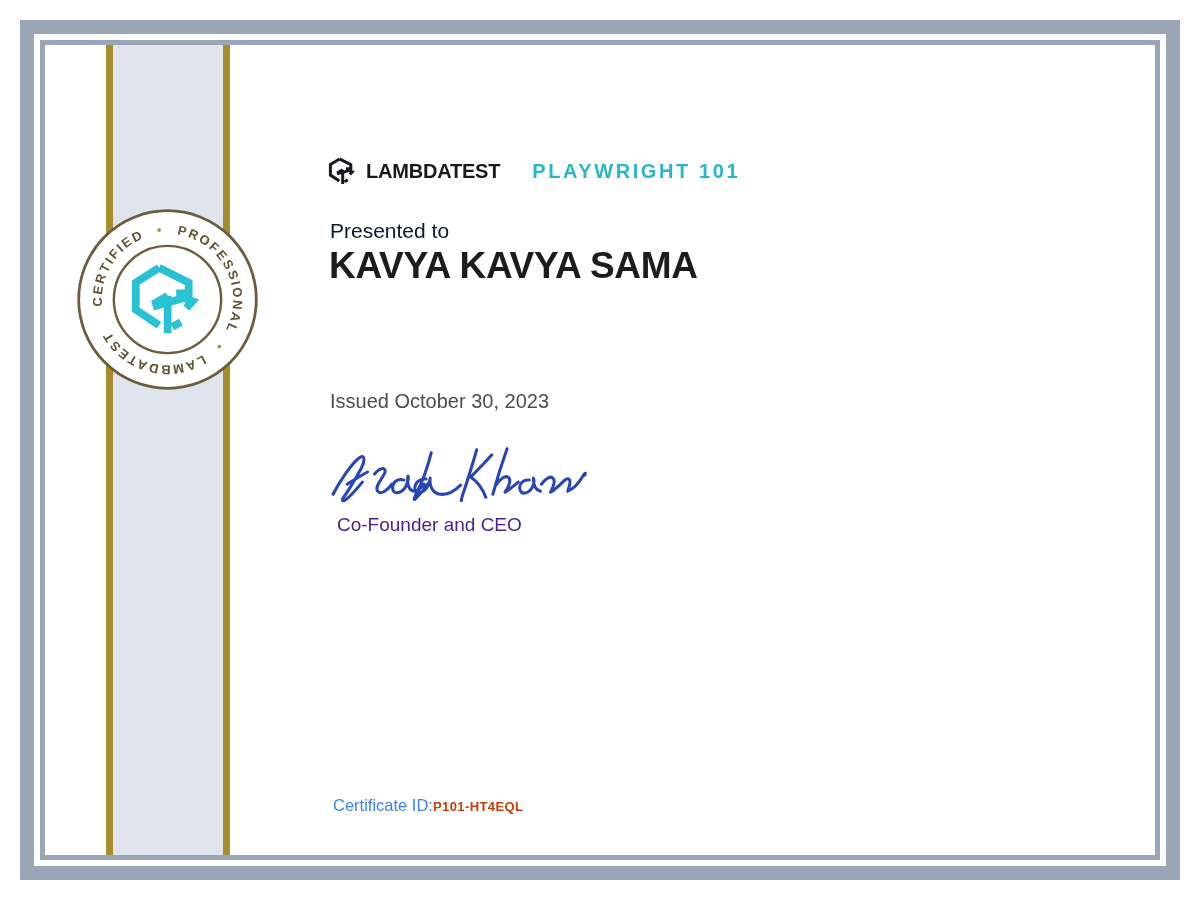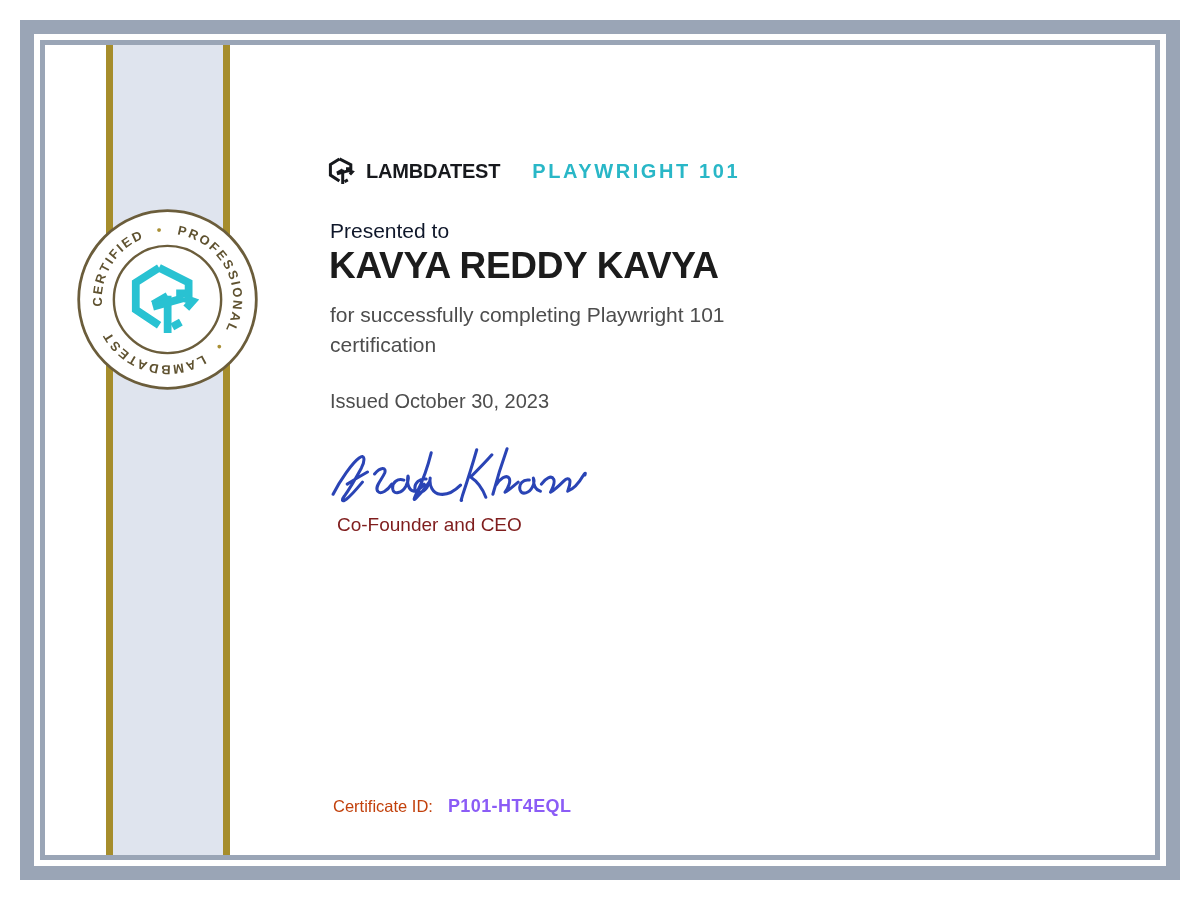--- a/index.html
+++ b/index.html
@@ -56,24 +56,24 @@
     font-size:37px;font-weight:700;color:#1c1c1c;letter-spacing:-0.3px;
   }
   .description{
     position:absolute;left:330px;top:300px;margin:0;width:480px;
     font-size:21px;line-height:30px;color:#4d4d4d;
   }
   .issued{position:absolute;left:330px;top:390px;font-size:20px;color:#4d4d4d;}
   .signature{position:absolute;left:324px;top:437px;width:268px;height:72px;}
   .signature path{stroke:var(--signature);stroke-width:3;fill:none;
     stroke-linecap:round;stroke-linejoin:round;}
-  .role{position:absolute;left:337px;top:514px;font-size:19px;color:#7f1d1d;}
+  .role{position:absolute;left:337px;top:514px;font-size:19px;color:#4c1d95;}
   .cert-row{position:absolute;left:333px;top:796px;display:flex;align-items:baseline;}
-  .cert-label{font-size:16.5px;color:#c2410c;}
-  .cert-value{margin-left:15px;font-size:18px;font-weight:bold;color:#8b5cf6;letter-spacing:0.4px;}
+  .cert-label{font-size:16.5px;color:#3b82f6;}
+  .cert-value{font-size:13px;font-weight:bold;color:#c2410c;letter-spacing:0.4px;}
 </style>
 </head>
 <body>
 
 <div class="stage">
 
   <div class="frame-outer"></div>
   <div class="frame-inner"></div>
   <div class="band"></div>
 
@@ -109,23 +109,22 @@
   <div class="brand-row">
     <svg class="brand-logo" viewBox="0 0 100 100">
       <use href="#lt-logo" width="100" height="100"></use>
     </svg>
     <span class="brand-name">LAMBDATEST</span>
     <span class="course-name">PLAYWRIGHT 101</span>
   </div>
 
   <div class="presented">Presented to</div>
 
-  <h1 class="recipient">KAVYA REDDY KAVYA</h1>
+  <h1 class="recipient">KAVYA KAVYA SAMA</h1>
 
-  <p class="description">for successfully completing Playwright 101 certification</p>
 
   <div class="issued">Issued October 30, 2023</div>
 
   <svg class="signature" viewBox="0 0 265 70" aria-label="Asad Khan">
     <path d="M9,56 C16,42 28,25 35,20 C40,16 41,22 37,30 C31,41 25,51 20,58 C17,62 18,64 22,61 C27,57 33,50 38,44
              M23,46 C29,42 36,38 43,34
              M50,36 C56,29 62,29 60,35 C57,42 50,48 53,53 C56,57 63,52 67,46
              M79,42 C73,40 67,44 68,51 C69,57 77,55 81,48 C83,44 84,40 83,38 C82,44 83,52 89,53 C93,53 96,50 99,46
              M106,15 C103,27 98,42 92,54 C89,60 88,63 91,60 C95,56 100,50 104,44
              M101,41 C95,40 89,45 90,51 C91,56 98,55 102,49 C104,45 105,42 105,40 C104,47 107,55 115,56 C123,57 130,52 135,47

